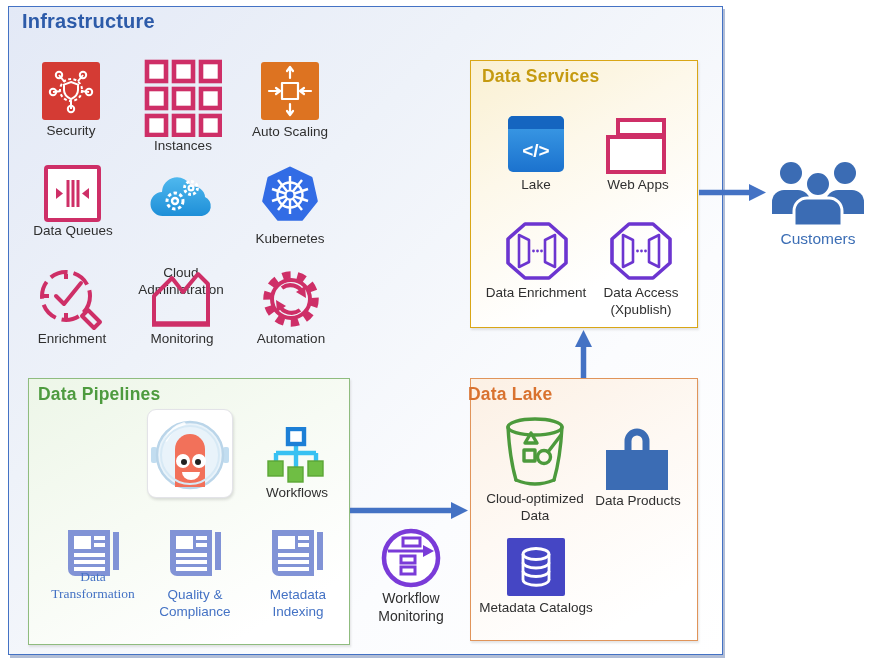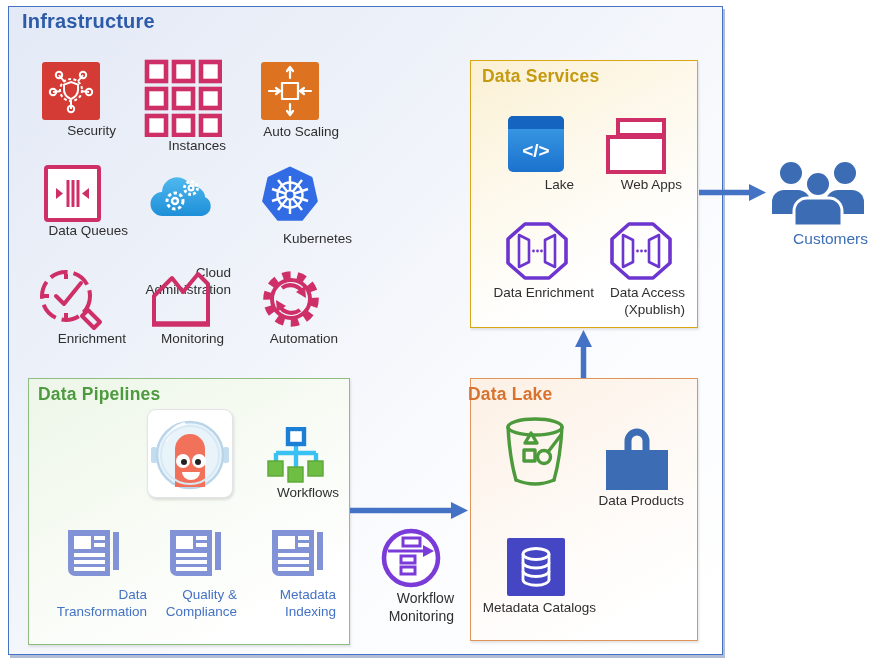--- a/index.html
+++ b/index.html
@@ -1,20 +1,20 @@
 <!DOCTYPE html>
 <html><head>
 <meta charset="utf-8">
 <style>
   html,body{margin:0;padding:0;background:#fff;}
   .canvas{position:relative;width:872px;height:661px;background:#fff;
           font-family:"Liberation Sans",sans-serif;overflow:hidden;}
   .box{position:absolute;box-sizing:border-box;}
   .group-title{position:absolute;font-weight:bold;font-size:17.5px;letter-spacing:.2px;}
-  .lbl{position:absolute;font-size:13.5px;line-height:17px;color:#2f2f2f;text-align:right;}
+  .lbl{position:absolute;font-size:13.5px;line-height:17px;color:#2f2f2f;text-align:center;}
   .lbl.blue{color:#4472C4;}
   .abs{position:absolute;}
   svg{display:block;}
   #infra-box{left:8px;top:6px;width:715px;height:649px;border:1.6px solid #4472C4;
     background:linear-gradient(135deg,#E3E9F6 0%,#EEF2F9 35%,#FBFCFE 70%,#FFFFFF 100%);
     box-shadow:2px 3px 0 rgba(158,173,204,.8);}
   #services-box{left:470px;top:60px;width:228px;height:268px;border:1.4px solid #D9A616;
     background:linear-gradient(150deg,#FAF0D2 0%,#FDF8EA 35%,#FFFFFF 75%);
     box-shadow:1px 2px 2px rgba(170,170,170,.3);}
   #pipelines-box{left:28px;top:378px;width:322px;height:267px;border:1.4px solid #8FBC7F;
@@ -279,21 +279,21 @@
       <g fill="#fff">
         <rect x="10" y="14" width="17" height="13"></rect>
         <rect x="30" y="14" width="11" height="4"></rect>
           <rect x="30" y="21" width="11" height="4"></rect>
         <rect x="10" y="31" width="31" height="4"></rect>
           <rect x="10" y="38" width="31" height="4"></rect>
         <rect x="10" y="45" width="31" height="4"></rect>
       </g>
     </svg>
   </div>
-  <div class="lbl blue" style="left:39px;top:586px;width:108px;">Data Transformation</div>
+  <div class="lbl blue" style="left:39px;top:568px;width:108px;font-family:Liberation Serif, serif;">Data Transformation</div>
 
   <div class="abs" style="left:166px;top:522px;">
     <svg width="58" height="60" viewBox="0 0 58 60">
       <path d="M4 8 H46 V54 H11 A7 7 0 0 1 4 47 Z" fill="#8193D6"></path>
       <path d="M49 10 H55 V48 H49 Z" fill="#8193D6"></path>
       <g fill="#fff">
         <rect x="10" y="14" width="17" height="13"></rect>
         <rect x="30" y="14" width="11" height="4"></rect>
           <rect x="30" y="21" width="11" height="4"></rect>
         <rect x="10" y="31" width="31" height="4"></rect>
@@ -344,20 +344,21 @@
         <path d="M4 11 C5 30 8 50 12 64"></path>
         <path d="M58 11 C57 30 54 50 50 64"></path>
         <path d="M12 64 Q31 72 50 64"></path>
         <path d="M21 27 L27 17 L33 27 Z"></path>
         <rect x="20" y="34" width="11" height="11"></rect>
         <circle cx="40" cy="41" r="6.5"></circle>
         <path d="M57 19 L44 36"></path>
       </g>
     </svg>
   </div>
+  <div class="lbl" style="left:482px;top:490px;width:106px;">Cloud-optimized Data</div>
 
   <div class="abs" style="left:604px;top:426px;">
     <svg width="66" height="64" viewBox="0 0 66 64">
       <path d="M24 26 V15 a9 9 0 0 1 18 0 V26" stroke="#3B6CB4" stroke-width="7" fill="none"></path>
       <rect x="2" y="24" width="62" height="40" fill="#3B6CB4"></rect>
     </svg>
   </div>
   <div class="lbl" style="left:592px;top:492px;width:92px;">Data Products</div>
 
   <div class="abs" style="left:507px;top:538px;">

